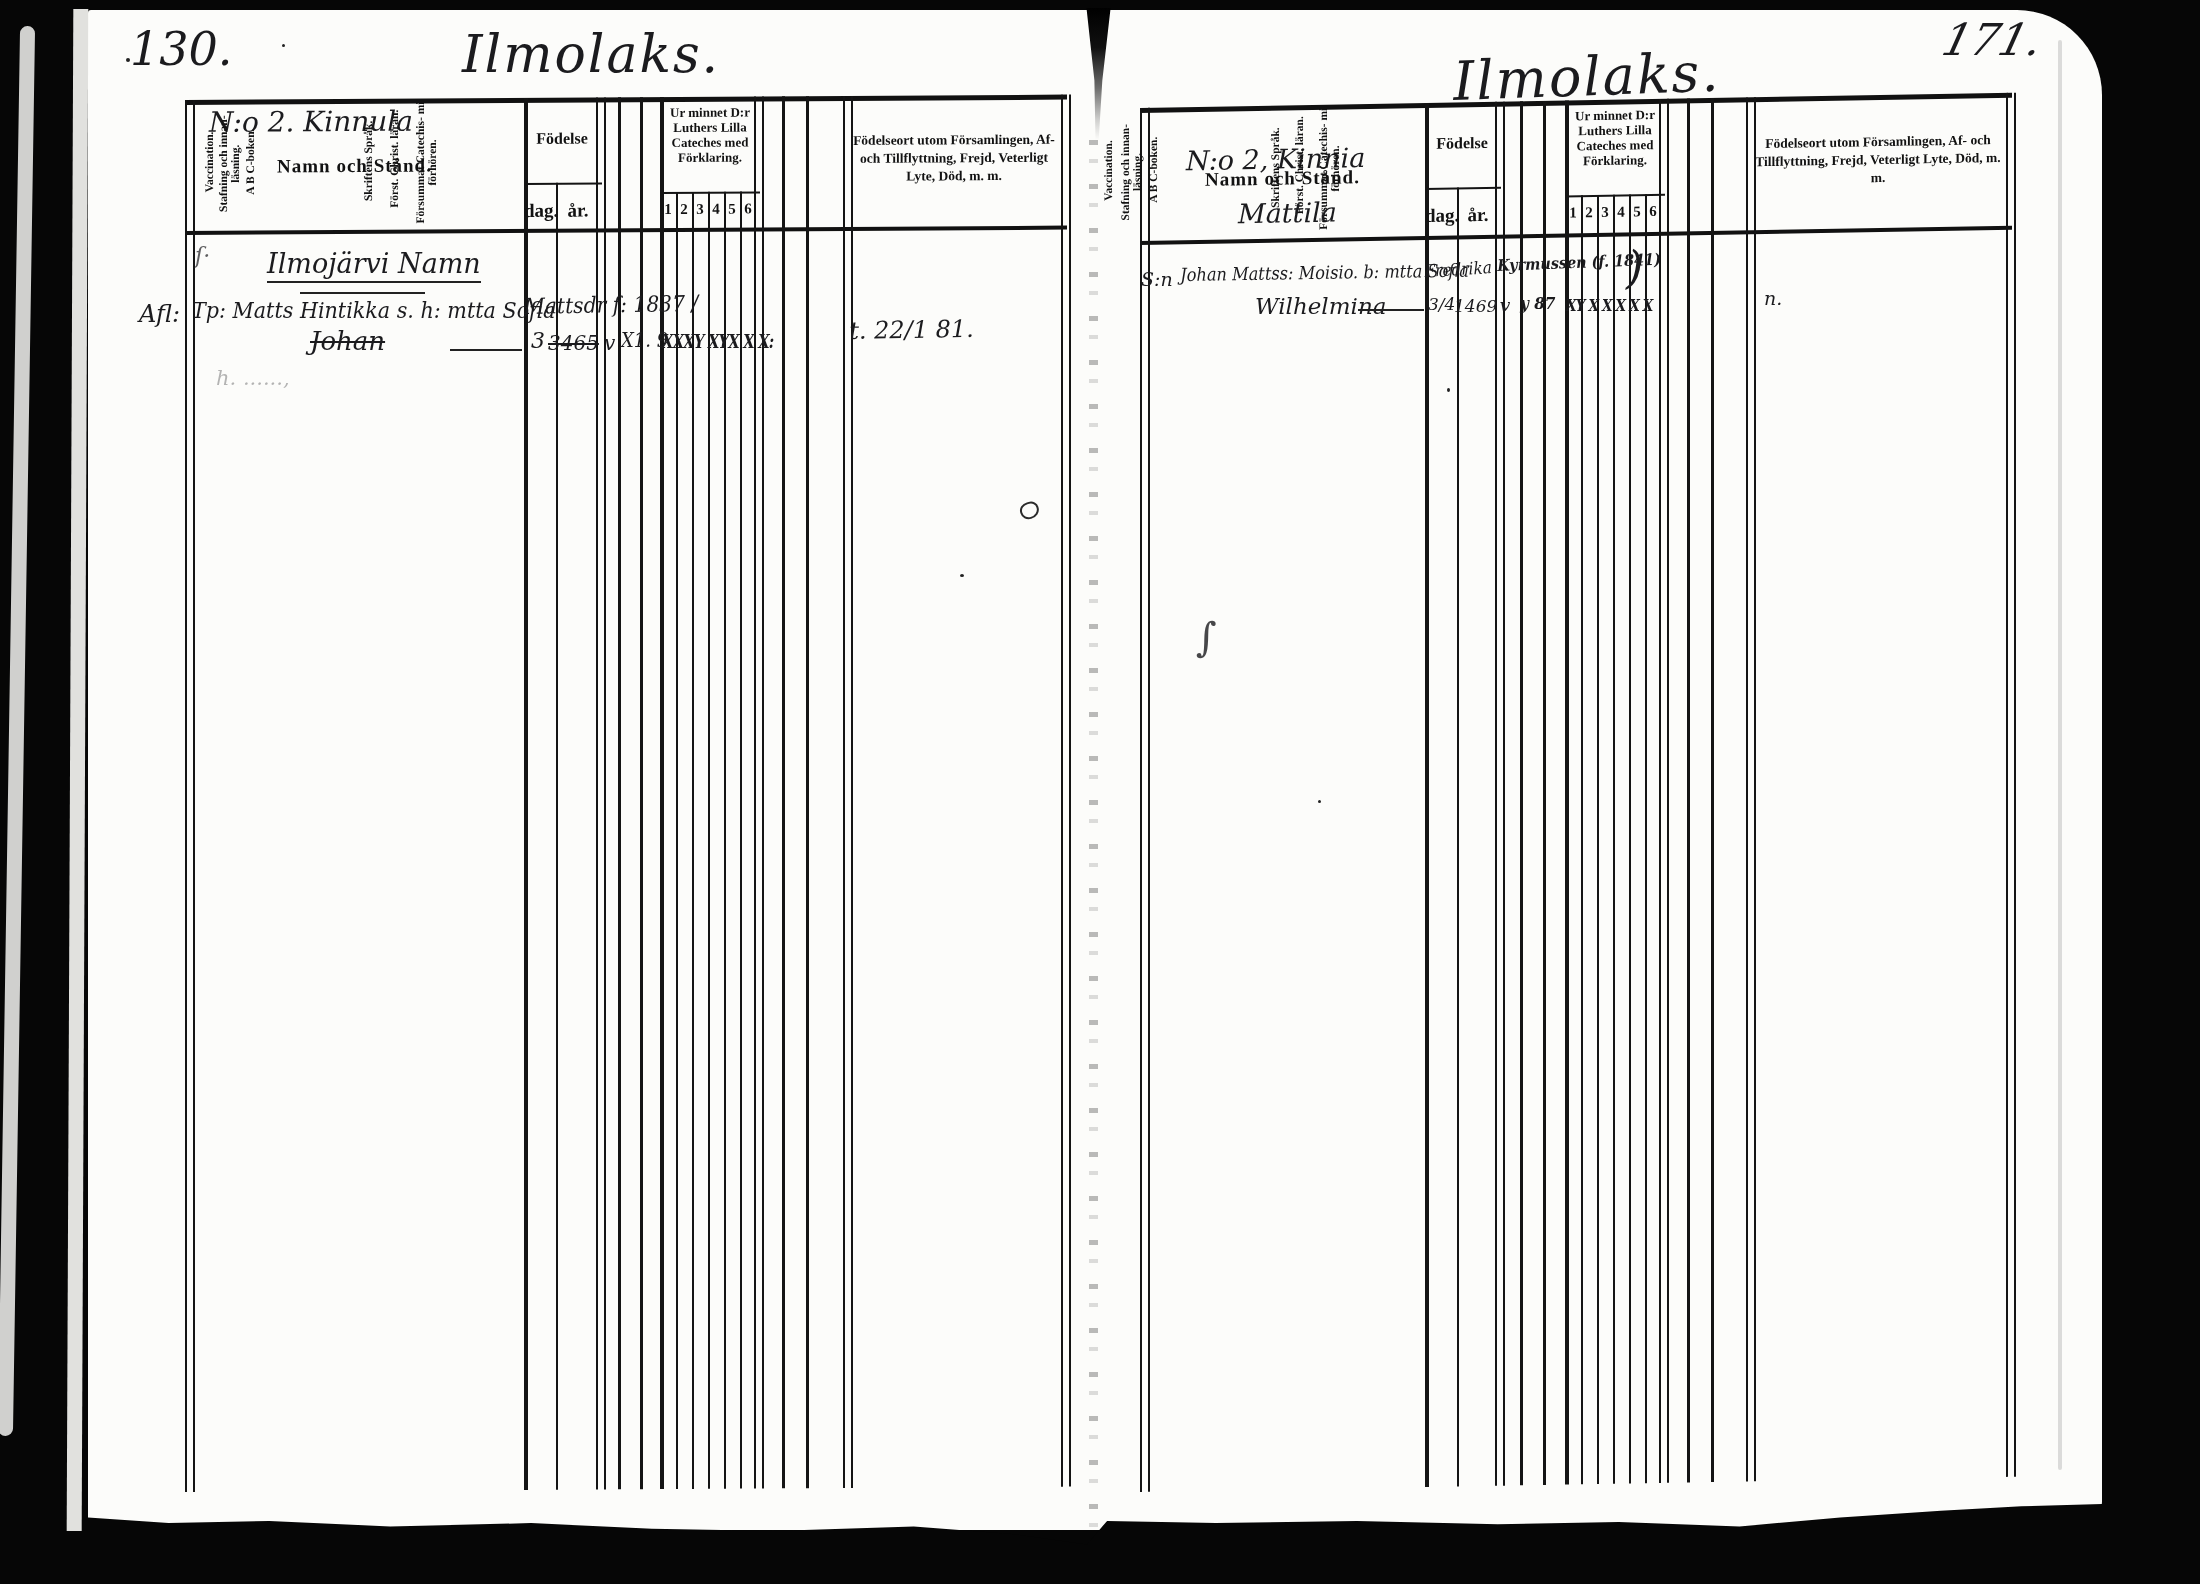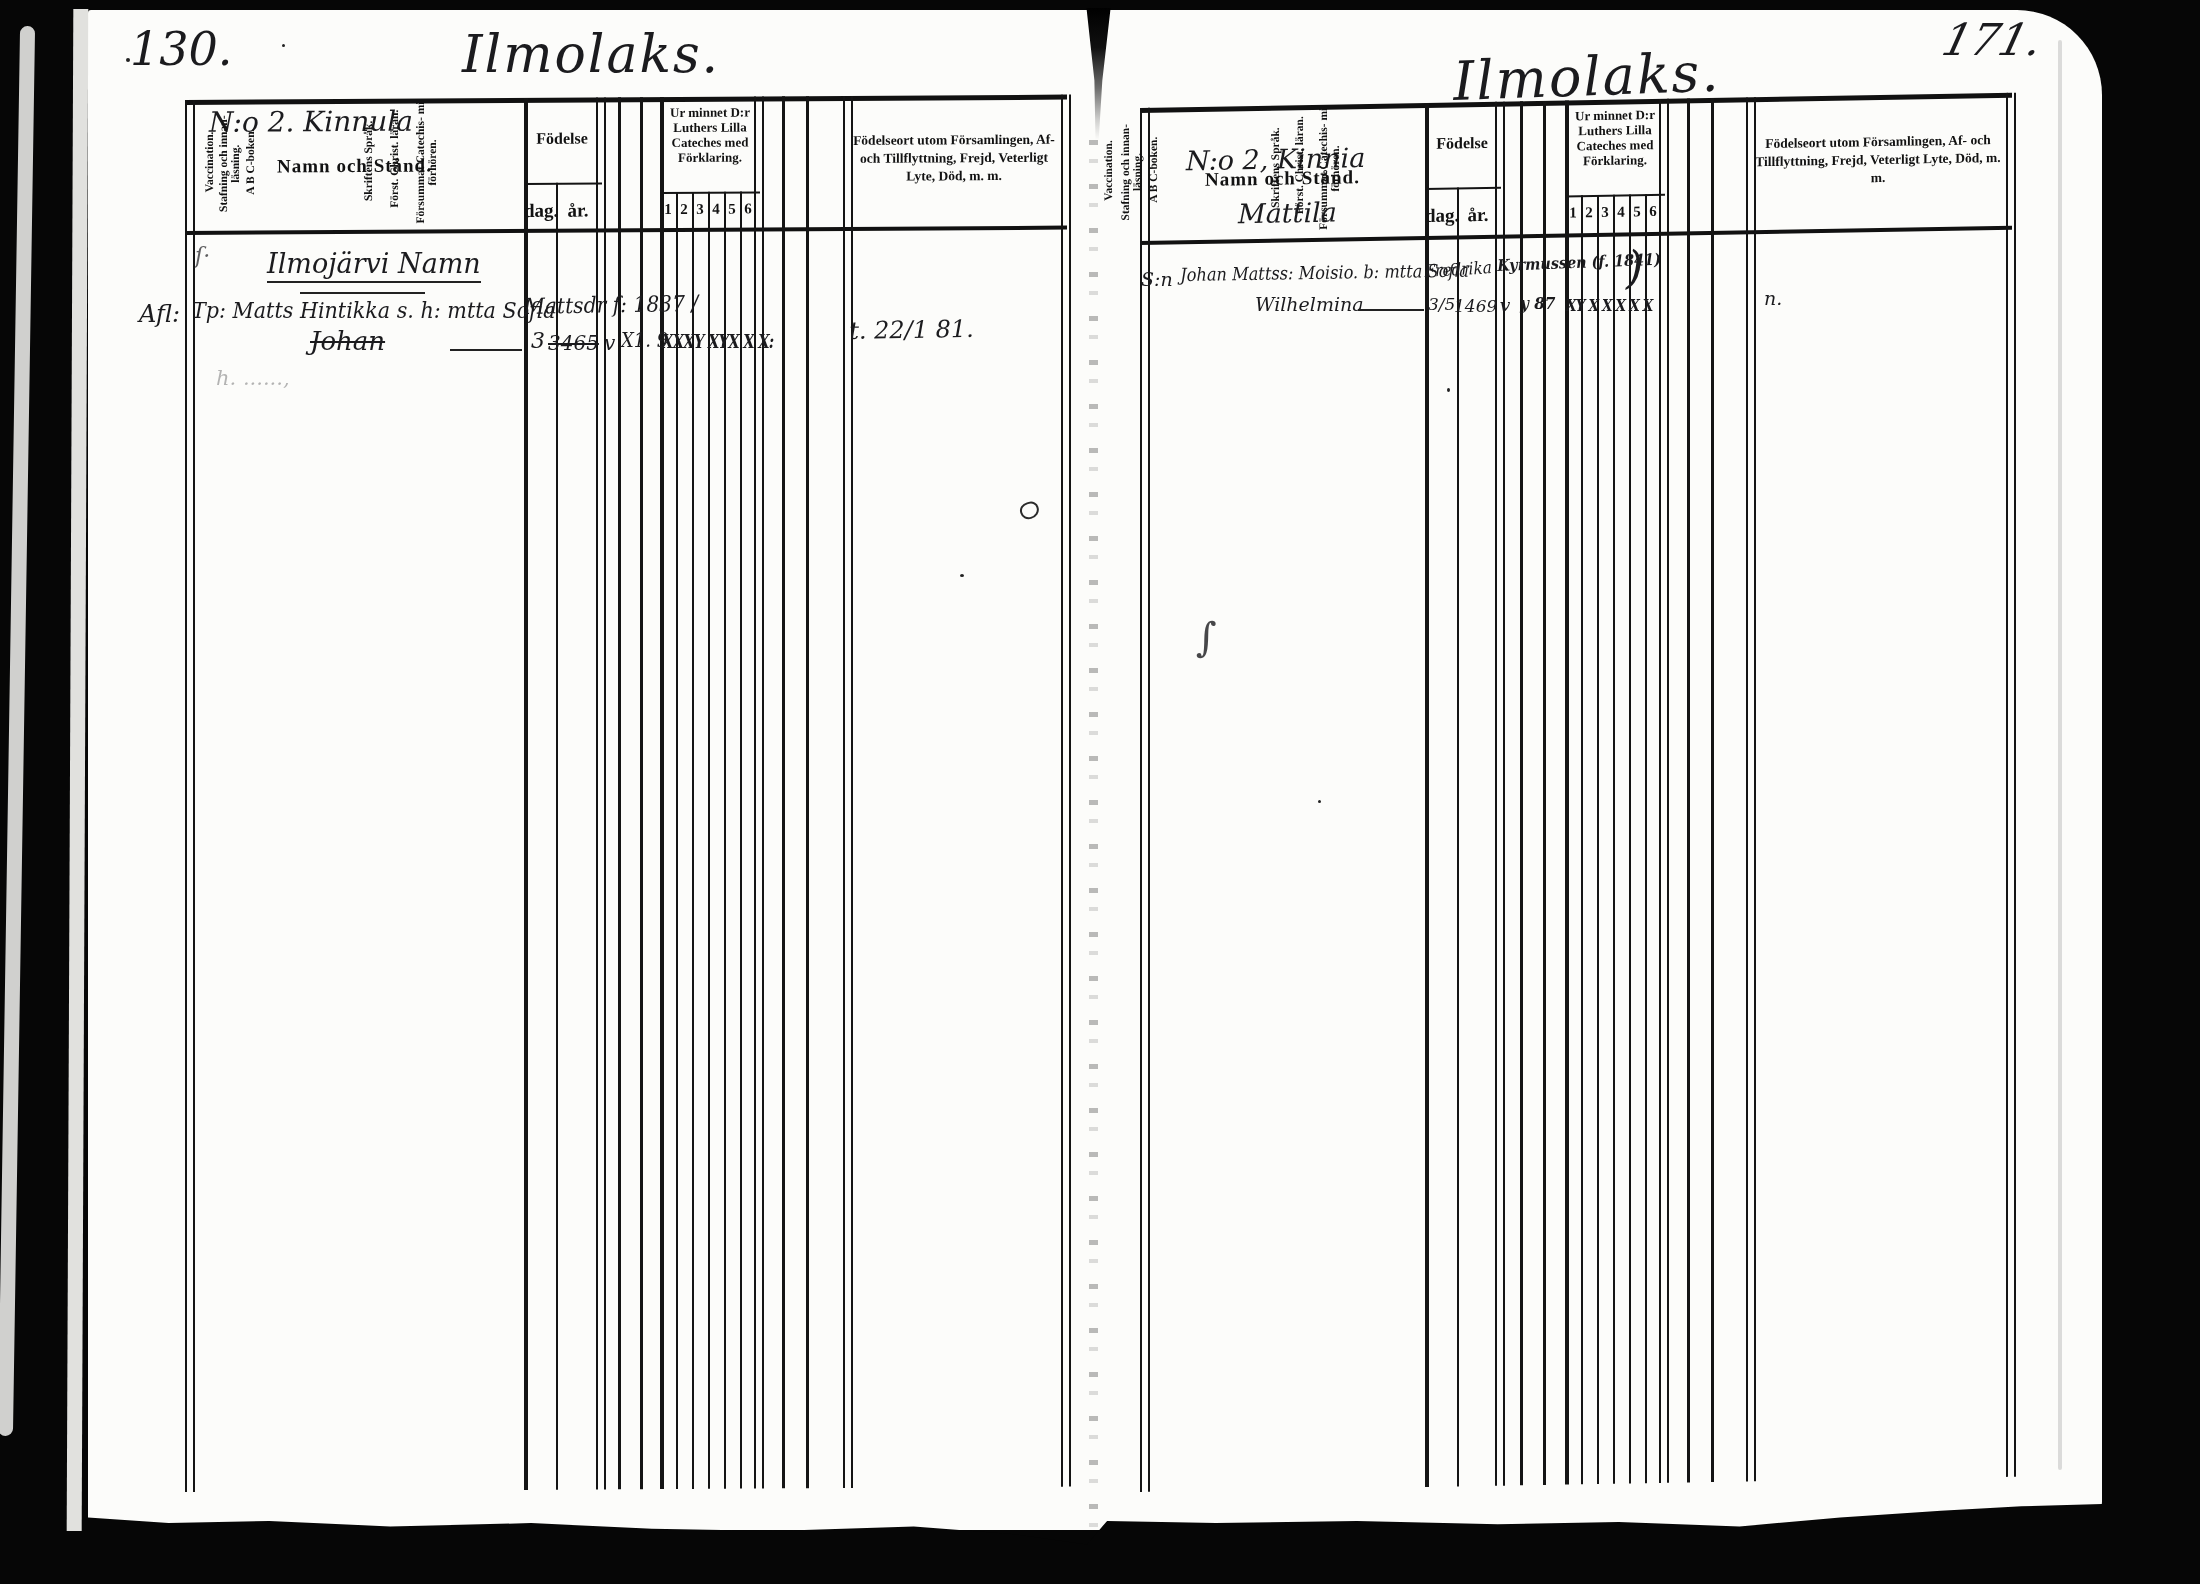--- a/index.html
+++ b/index.html
@@ -191,23 +191,23 @@
 <div class="hw" style="left:662px;top:331px;font-size:18px;letter-spacing:-1px;transform:scaleX(.82);font-weight:bold;">XXXY XYX X X:</div>
 <div class="hw faint" style="left:216px;top:366px;font-size:21px;">h. ......,</div>
 <div class="hw" style="left:849px;top:317px;font-size:24px;transform:rotate(-1deg);">t. 22/1 81.</div>
 
 <div class="hw" style="left:1141px;top:268px;font-size:19px;">S:n</div>
 <div class="hw" style="left:1180px;top:264px;font-size:18px;transform:scaleX(.9) rotate(-.8deg);">Johan Mattss: Moisio. b: mtta Sofia</div>
 <div class="hw" style="left:1424px;top:261px;font-size:17px;transform:scaleX(.9) rotate(-3deg);">Fredrika</div>
 <div class="hw" style="left:1497px;top:256px;font-size:16px;transform:scaleX(.9) rotate(-2deg);font-weight:bold;">Kyrmussen (f. 1841)</div>
 <div class="hw" style="left:1626px;top:242px;font-size:44px;">)</div>
 
-<div class="hw" style="left:1255px;top:293px;font-size:19px;">Wilhelmina</div>
+<div class="hw" style="left:1255px;top:293px;font-size:23px;">Wilhelmina</div>
 <div class="dashline" style="left:1358px;top:309px;width:66px;"></div>
-<div class="hw" style="left:1428px;top:294px;font-size:17px;">3/5</div>
+<div class="hw" style="left:1428px;top:294px;font-size:17px;">3/4</div>
 <div class="hw" style="left:1454px;top:296px;font-size:17px;">1469</div>
 <div class="hw" style="left:1500px;top:295px;font-size:17px;font-weight:bold;">v</div>
 <div class="hw" style="left:1520px;top:293px;font-size:17px;font-weight:bold;transform:scaleX(.9);">y 87</div>
 <div class="hw" style="left:1566px;top:296px;font-size:16px;letter-spacing:-1px;transform:scaleX(.85);font-weight:bold;">XY X X X X X</div>
 <div class="hw" style="left:1764px;top:287px;font-size:19px;">n.</div>
 
 <div class="scribble" style="left:1020px;top:502px;"></div>
 <div class="hw" style="left:1196px;top:614px;font-size:40px;opacity:.8;">∫</div>
 <div class="speck" style="left:126px;top:58px;width:4px;height:4px;"></div>
 <div class="speck" style="left:960px;top:574px;width:4px;height:3px;"></div>

